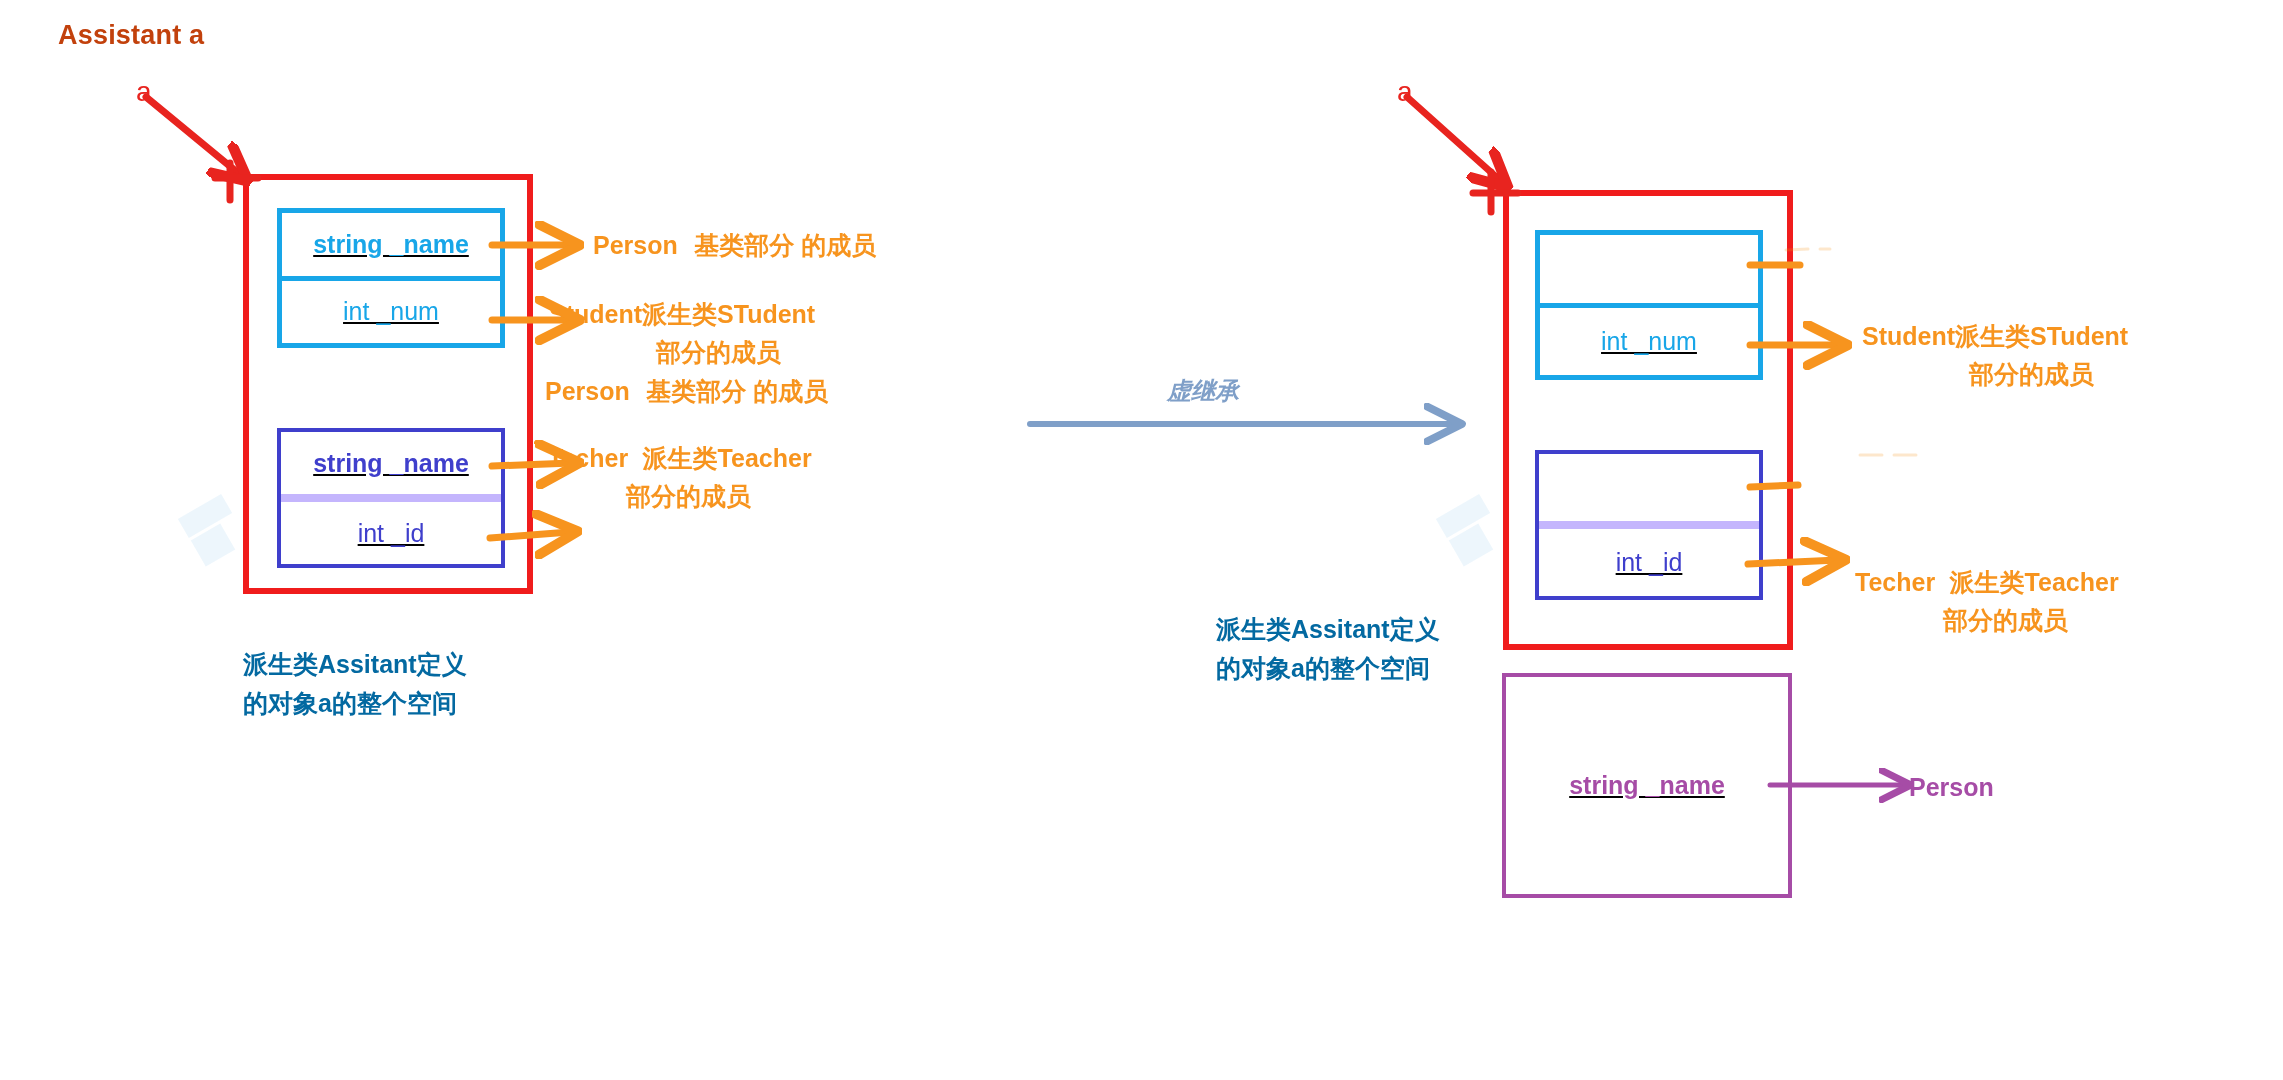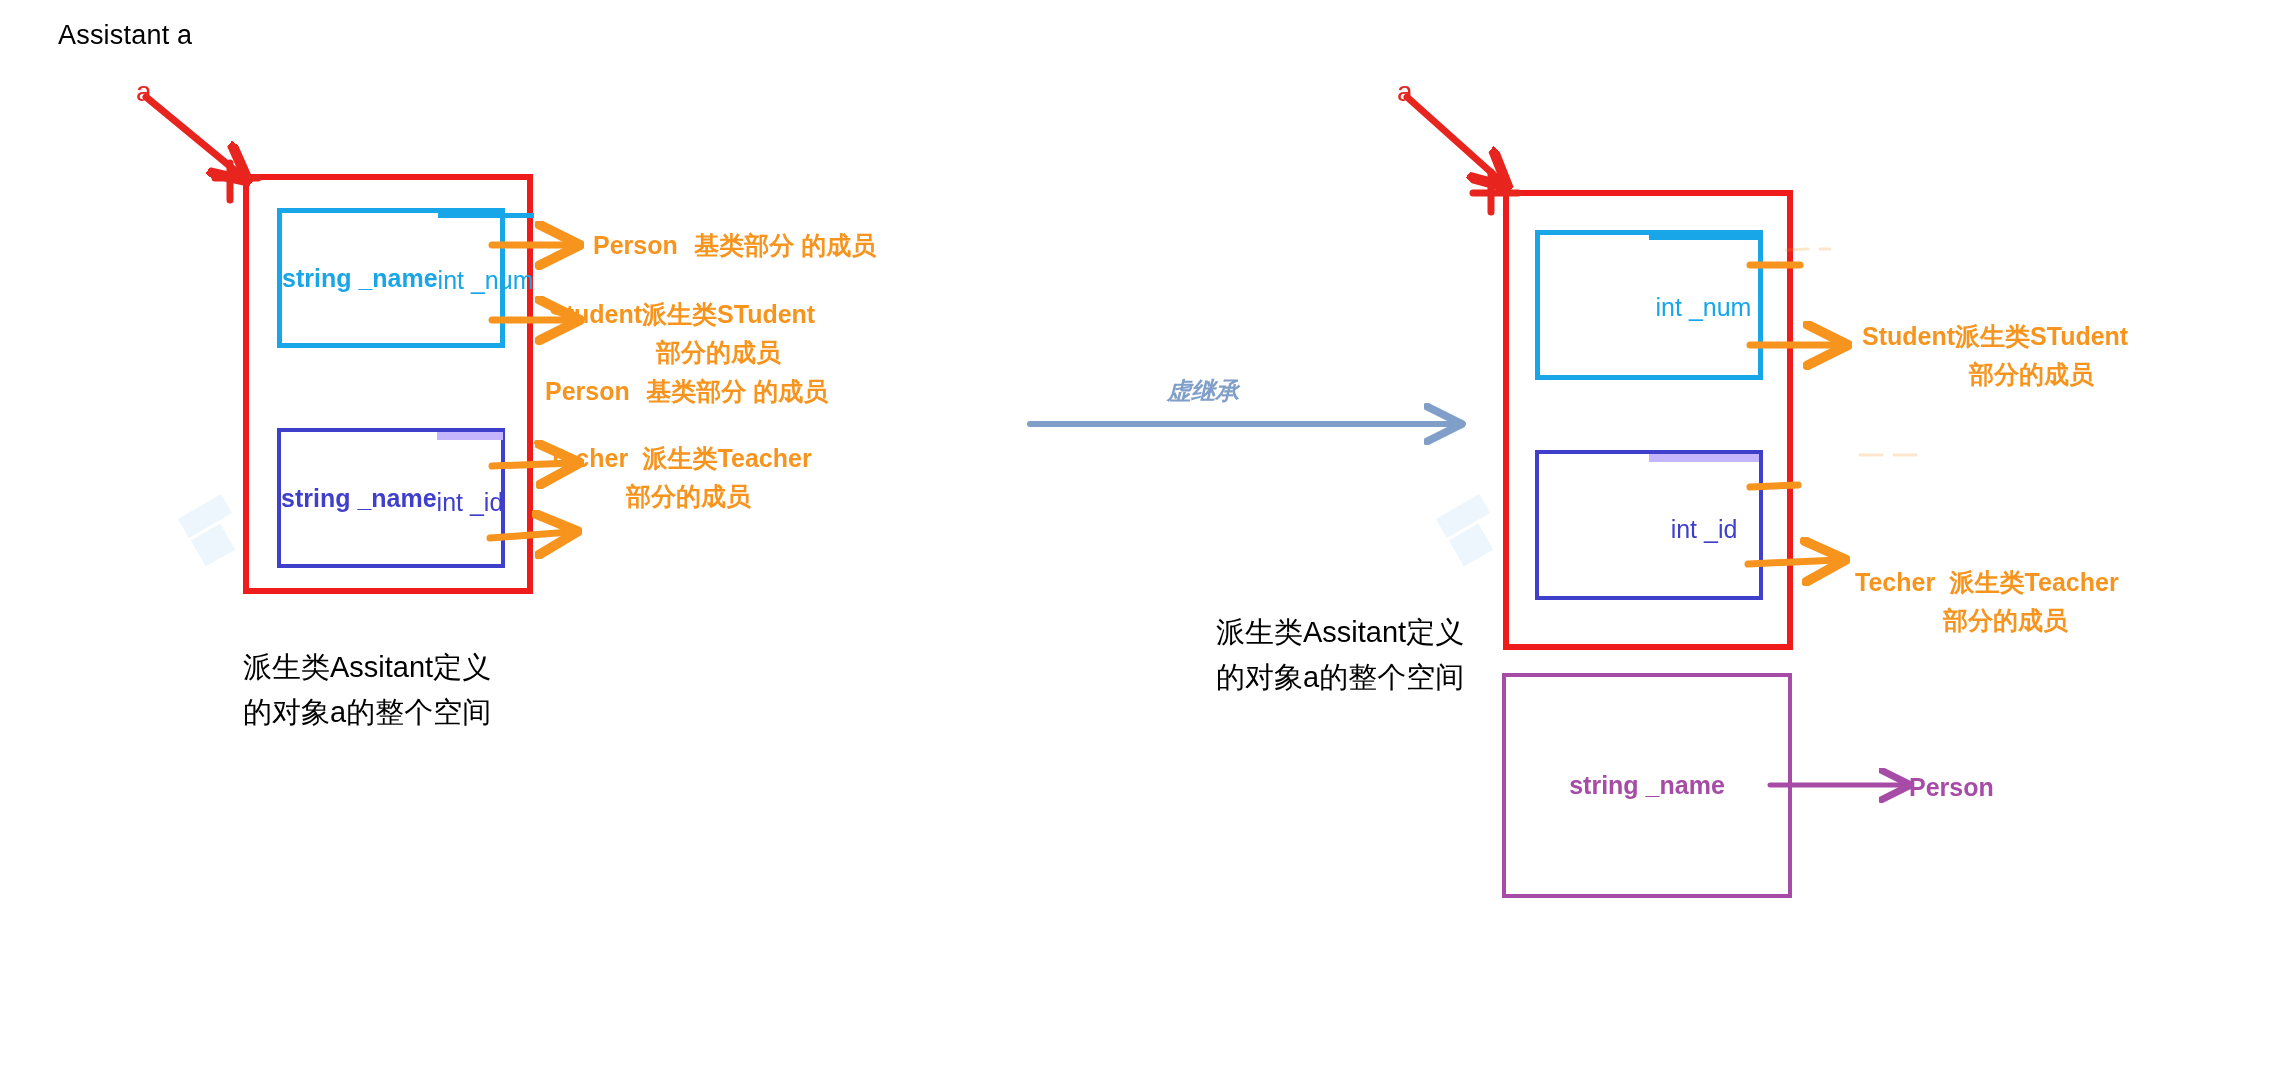--- a/index.html
+++ b/index.html
@@ -6,50 +6,50 @@
   body{
     width:2283px;height:1080px;background:#ffffff;
     font-family:"Liberation Sans","DejaVu Sans",sans-serif;
     position:relative;overflow:hidden;
   }
   .stage{position:absolute;inset:0;}
   .abs{position:absolute;}
 
   
   .title-red{
-    color:#000000;font-weight:normal;font-size:27px;letter-spacing:.2px;
+    color:#c2410c;font-weight:bold;font-size:27px;letter-spacing:.2px;
     white-space:nowrap;
     text-align:center;
   }
   .ptr-label{
     color:#e8241f;font-size:28px;font-weight:400;white-space:nowrap;
   }
   .cap-red{
-    color:#000000;font-weight:normal;font-size:29px;line-height:1.55;
+    color:#0369a1;font-weight:bold;font-size:25px;line-height:1.55;
     white-space:nowrap;
   }
   .cap-orange{
     color:#f7941e;font-weight:bold;font-size:25px;line-height:1.5;
     white-space:nowrap;
   }
   .cap-purple{
     color:#a64ca6;font-weight:bold;font-size:25px;line-height:1.6;
     white-space:nowrap;
   }
   .cap-steel{
     color:#7f9fc8;font-weight:bold;font-size:24px;white-space:nowrap;font-style:italic;
   }
 
   
   .outer-red{
     position:absolute;border:6px solid #f01c1c;box-sizing:border-box;
     background:transparent;
   }
   .grp{
-    position:absolute;box-sizing:border-box;display:flex;flex-direction:row;
+    position:absolute;box-sizing:border-box;display:flex;flex-direction:column;text-decoration:underline;
   }
   .grp.cyan{border:5px solid #18a6e8;}
   .grp.violet{border:4px solid #3f3fcc;}
   .grp.magenta{border:4px solid #a64ca6;}
 
   .cell{
     flex:1;display:flex;align-items:center;justify-content:center;
     box-sizing:border-box;font-size:25px;font-weight:bold;white-space:nowrap;
   }
   .grp.cyan .cell{color:#18a6e8;}

